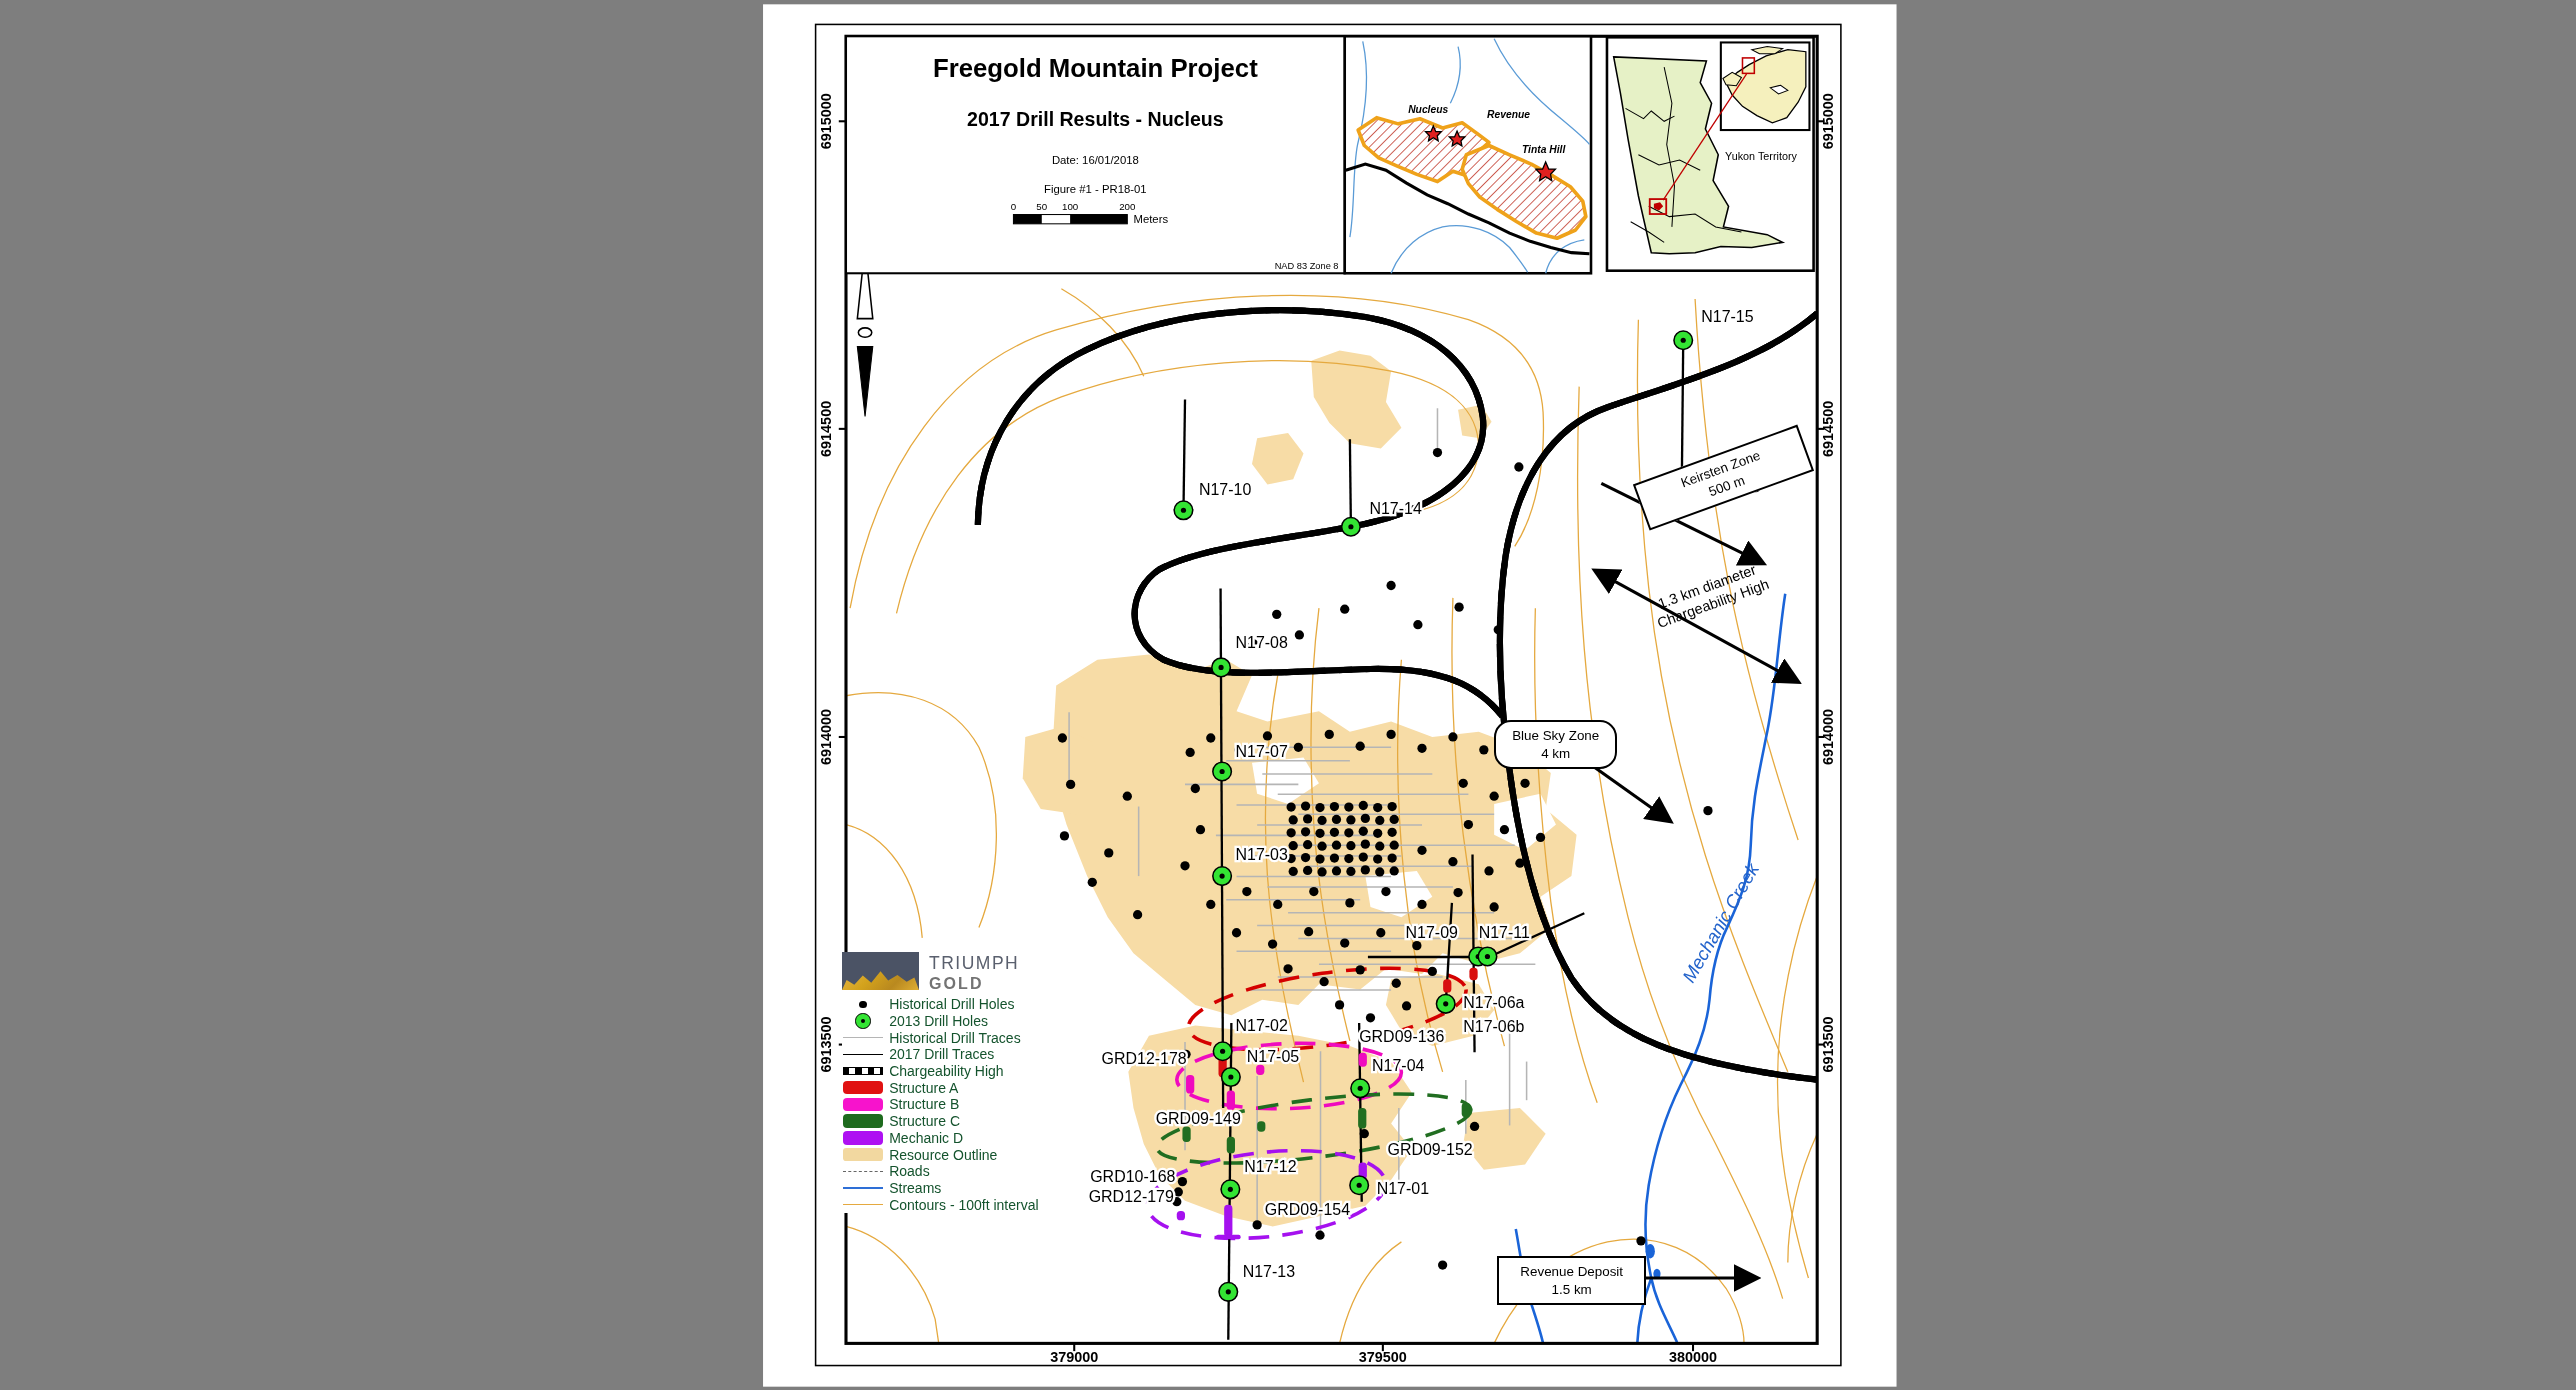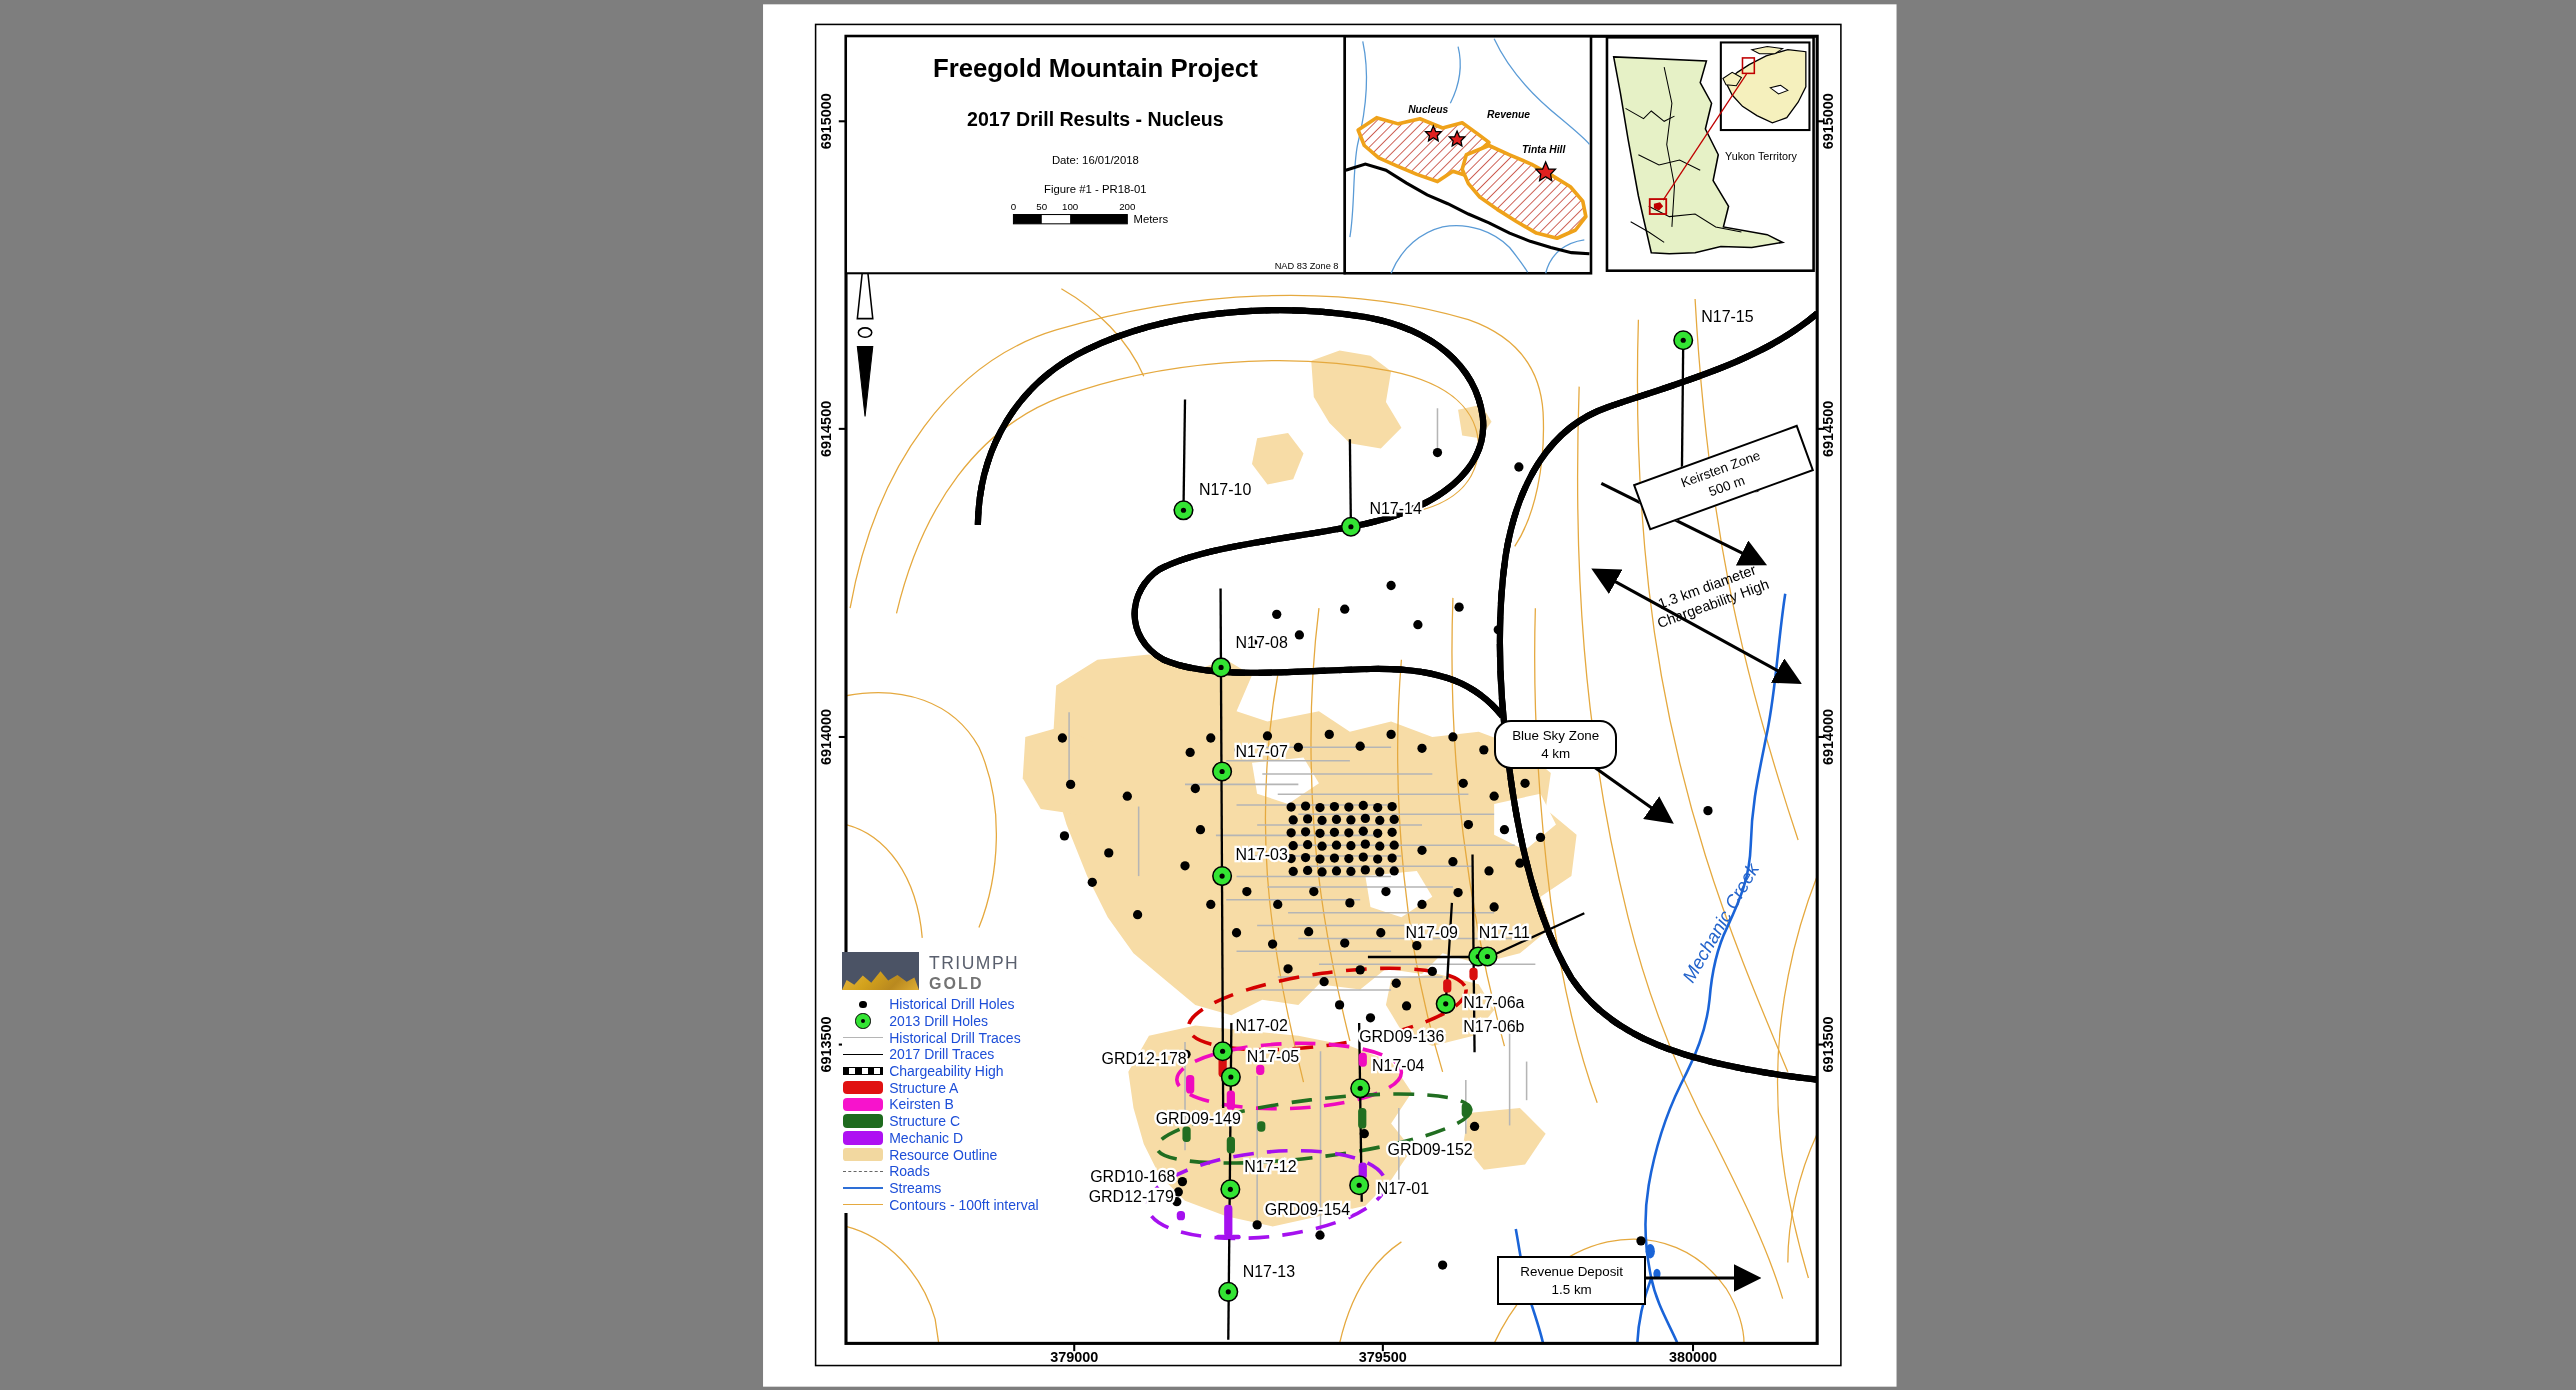--- a/index.html
+++ b/index.html
@@ -14,21 +14,21 @@
   #legend{position:absolute;left:842px;top:952px;width:222px;background:#fff;}
   .lg-logo{position:relative;width:77px;height:38px;background:#4b5365;overflow:hidden;}
   .lg-mountain{position:absolute;left:0;bottom:0;width:77px;height:24px;
     background:linear-gradient(135deg,#e8b84b 0%,#d3a21c 40%,#b9891f 70%,#e0af35 100%);
     clip-path:polygon(0 100%,6% 58%,16% 78%,27% 40%,38% 70%,50% 22%,60% 60%,72% 38%,84% 66%,94% 48%,100% 100%);}
   .lg-brand{position:absolute;left:87px;top:1px;}
   .lg-brand .t1{font-size:17.5px;letter-spacing:1.5px;color:#5a606e;}
   .lg-brand .t2{font-size:16px;font-weight:bold;letter-spacing:2.1px;color:#737373;margin-top:1px;}
   .lg-row{display:flex;align-items:center;height:16.7px;}
   .lg-swatch{width:42px;display:flex;justify-content:center;align-items:center;flex:none;}
-  .lg-text{font-size:14px;color:#1d4ed8;margin-left:5.2px;white-space:nowrap;}
+  .lg-text{font-size:14px;color:#14532d;margin-left:5.2px;white-space:nowrap;}
   .sw-dot-black{width:7.7px;height:7.7px;border-radius:50%;background:#000;}
   .sw-dot-green{width:13.4px;height:13.4px;border-radius:50%;background:#33e433;border:1px solid #000;position:relative;}
   .sw-dot-green:after{content:"";position:absolute;left:4.6px;top:4.6px;width:4.1px;height:4.1px;border-radius:50%;background:#000;}
   .sw-line-gray{width:40px;height:0;border-top:1.5px solid #b5b5b5;}
   .sw-line-black{width:40px;height:0;border-top:1.5px solid #000;}
   .sw-rail{width:40px;height:6.2px;border-top:1px solid #000;border-bottom:1px solid #000;
     background:repeating-linear-gradient(90deg,#000 0 6.2px,#fff 6.2px 12.4px);}
   .sw-rect{width:40px;height:13.4px;border-radius:4.1px;}
   .sw-road{width:40px;height:0;border-top:1.5px dashed #666;}
   .sw-stream{width:40px;height:0;border-top:2.1px solid #2e6fd6;}
@@ -557,21 +557,21 @@
   <div class="lg-row">
     <span class="lg-swatch">
           <span class="sw-rect" style="background:#e01111"></span>
         </span>
     <span class="lg-text">Structure A</span>
       </div>
   <div class="lg-row">
     <span class="lg-swatch">
           <span class="sw-rect" style="background:#f713cc"></span>
         </span>
-    <span class="lg-text">Keirsten B</span>
+    <span class="lg-text">Structure B</span>
       </div>
   <div class="lg-row">
     <span class="lg-swatch">
           <span class="sw-rect" style="background:#1e6b1e"></span>
         </span>
     <span class="lg-text">Structure C</span>
       </div>
   <div class="lg-row">
     <span class="lg-swatch">
           <span class="sw-rect" style="background:#ae10f2"></span>

